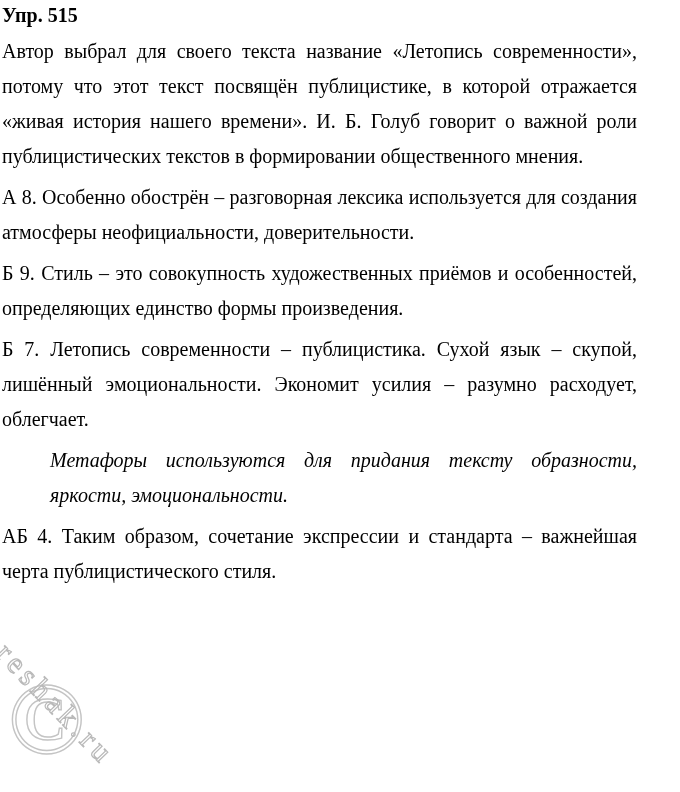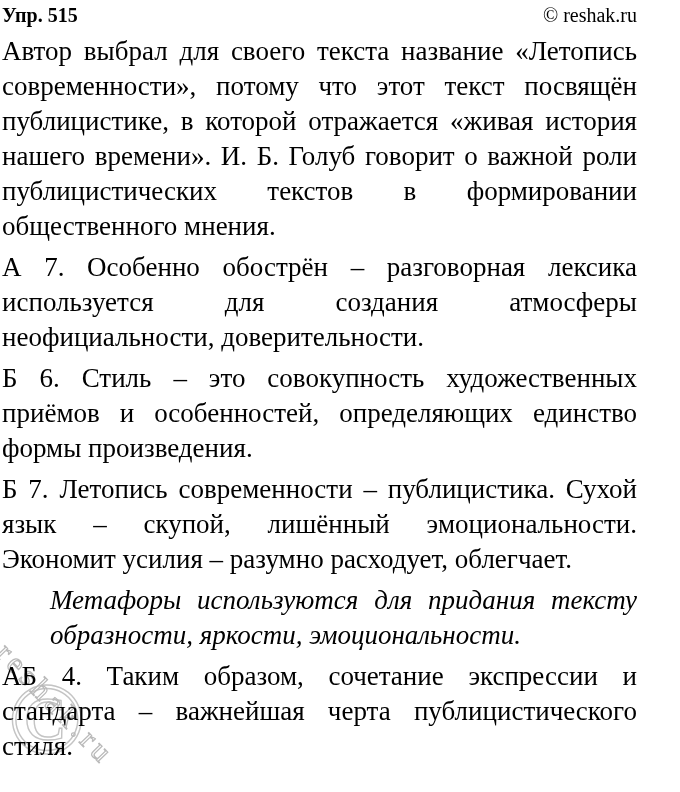--- a/index.html
+++ b/index.html
@@ -27,21 +27,21 @@
     justify-content: space-between;
     align-items: baseline;
     font-size: 20px;
     line-height: 27px;
     margin-bottom: 5px;
   }
   .exercise-title { font-weight: bold; }
   .copyright { font-weight: normal; }
   .content p {
     margin: 0 0 6px 0;
-    font-size: 27px;
+    font-size: 20px;
     line-height: 35px;
     text-align: justify;
   }
   .content p.em { font-style: italic; margin-left: 48px; }
   
   .watermark {
     position: absolute;
     z-index: 0;
     pointer-events: none;
     color: transparent;
@@ -68,25 +68,24 @@
 </head>
 <body>
 
 <div class="watermark wm-copy">©</div>
 <div class="watermark wm-text">reshak.ru</div>
 
 <div class="page">
 
   <div class="header-row">
     <span class="exercise-title">Упр. 515</span>
-    <span class="copyright">© reshak.ru</span>
   </div>
 
   <div class="content">
     <p>Автор выбрал для своего текста название «Летопись современности», потому что этот текст посвящён публицистике, в которой отражается «живая история нашего времени». И. Б. Голуб говорит о важной роли публицистических текстов в формировании общественного мнения.</p>
-    <p>А 7. Особенно обострён – разговорная лексика используется для создания атмосферы неофициальности, доверительности.</p>
-    <p>Б 6. Стиль – это совокупность художественных приёмов и особенностей, определяющих единство формы произведения.</p>
+    <p>А 8. Особенно обострён – разговорная лексика используется для создания атмосферы неофициальности, доверительности.</p>
+    <p>Б 9. Стиль – это совокупность художественных приёмов и особенностей, определяющих единство формы произведения.</p>
     <p>Б 7. Летопись современности – публицистика. Сухой язык – скупой, лишённый эмоциональности. Экономит усилия – разумно расходует, облегчает.</p>
     <p class="em">Метафоры используются для придания тексту образности, яркости, эмоциональности.</p>
     <p>АБ 4. Таким образом, сочетание экспрессии и стандарта – важнейшая черта публицистического стиля.</p>
   </div>
 
 </div>
 
 </body></html>

